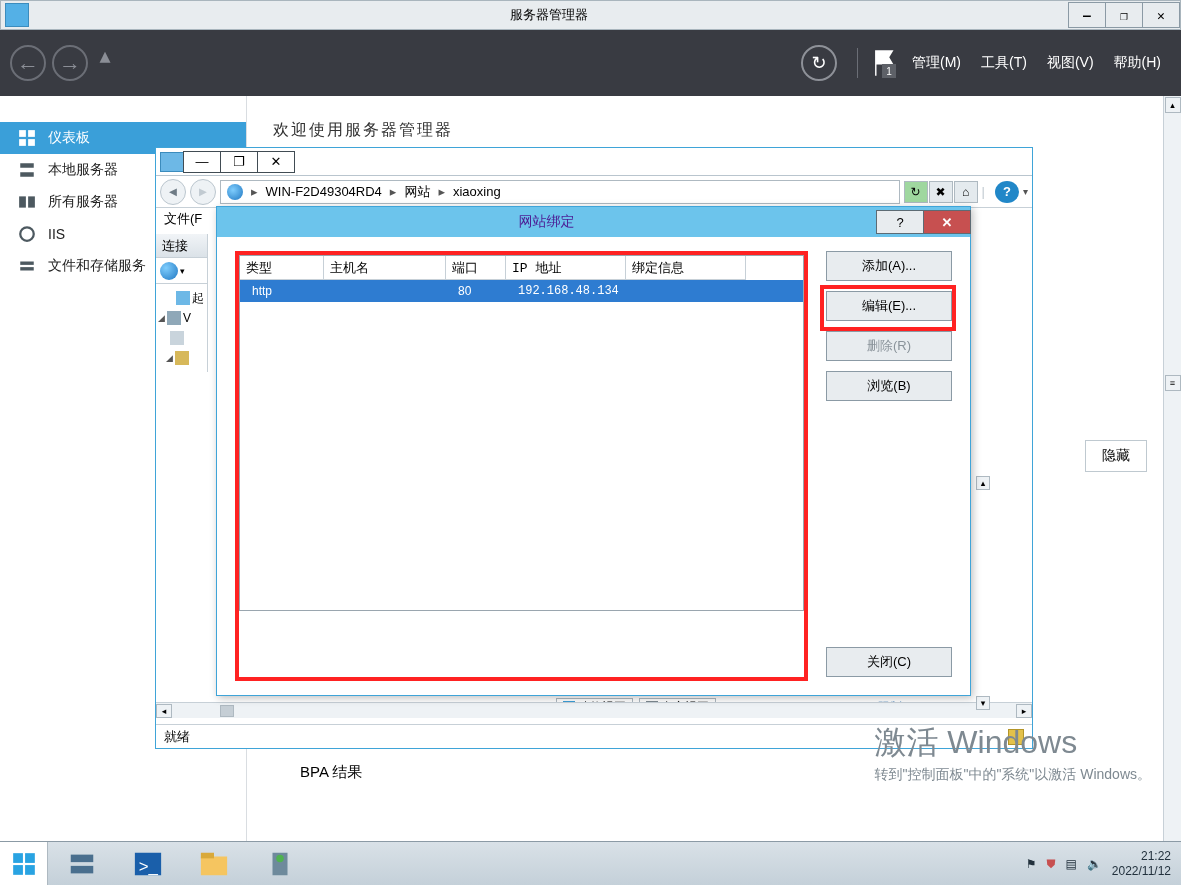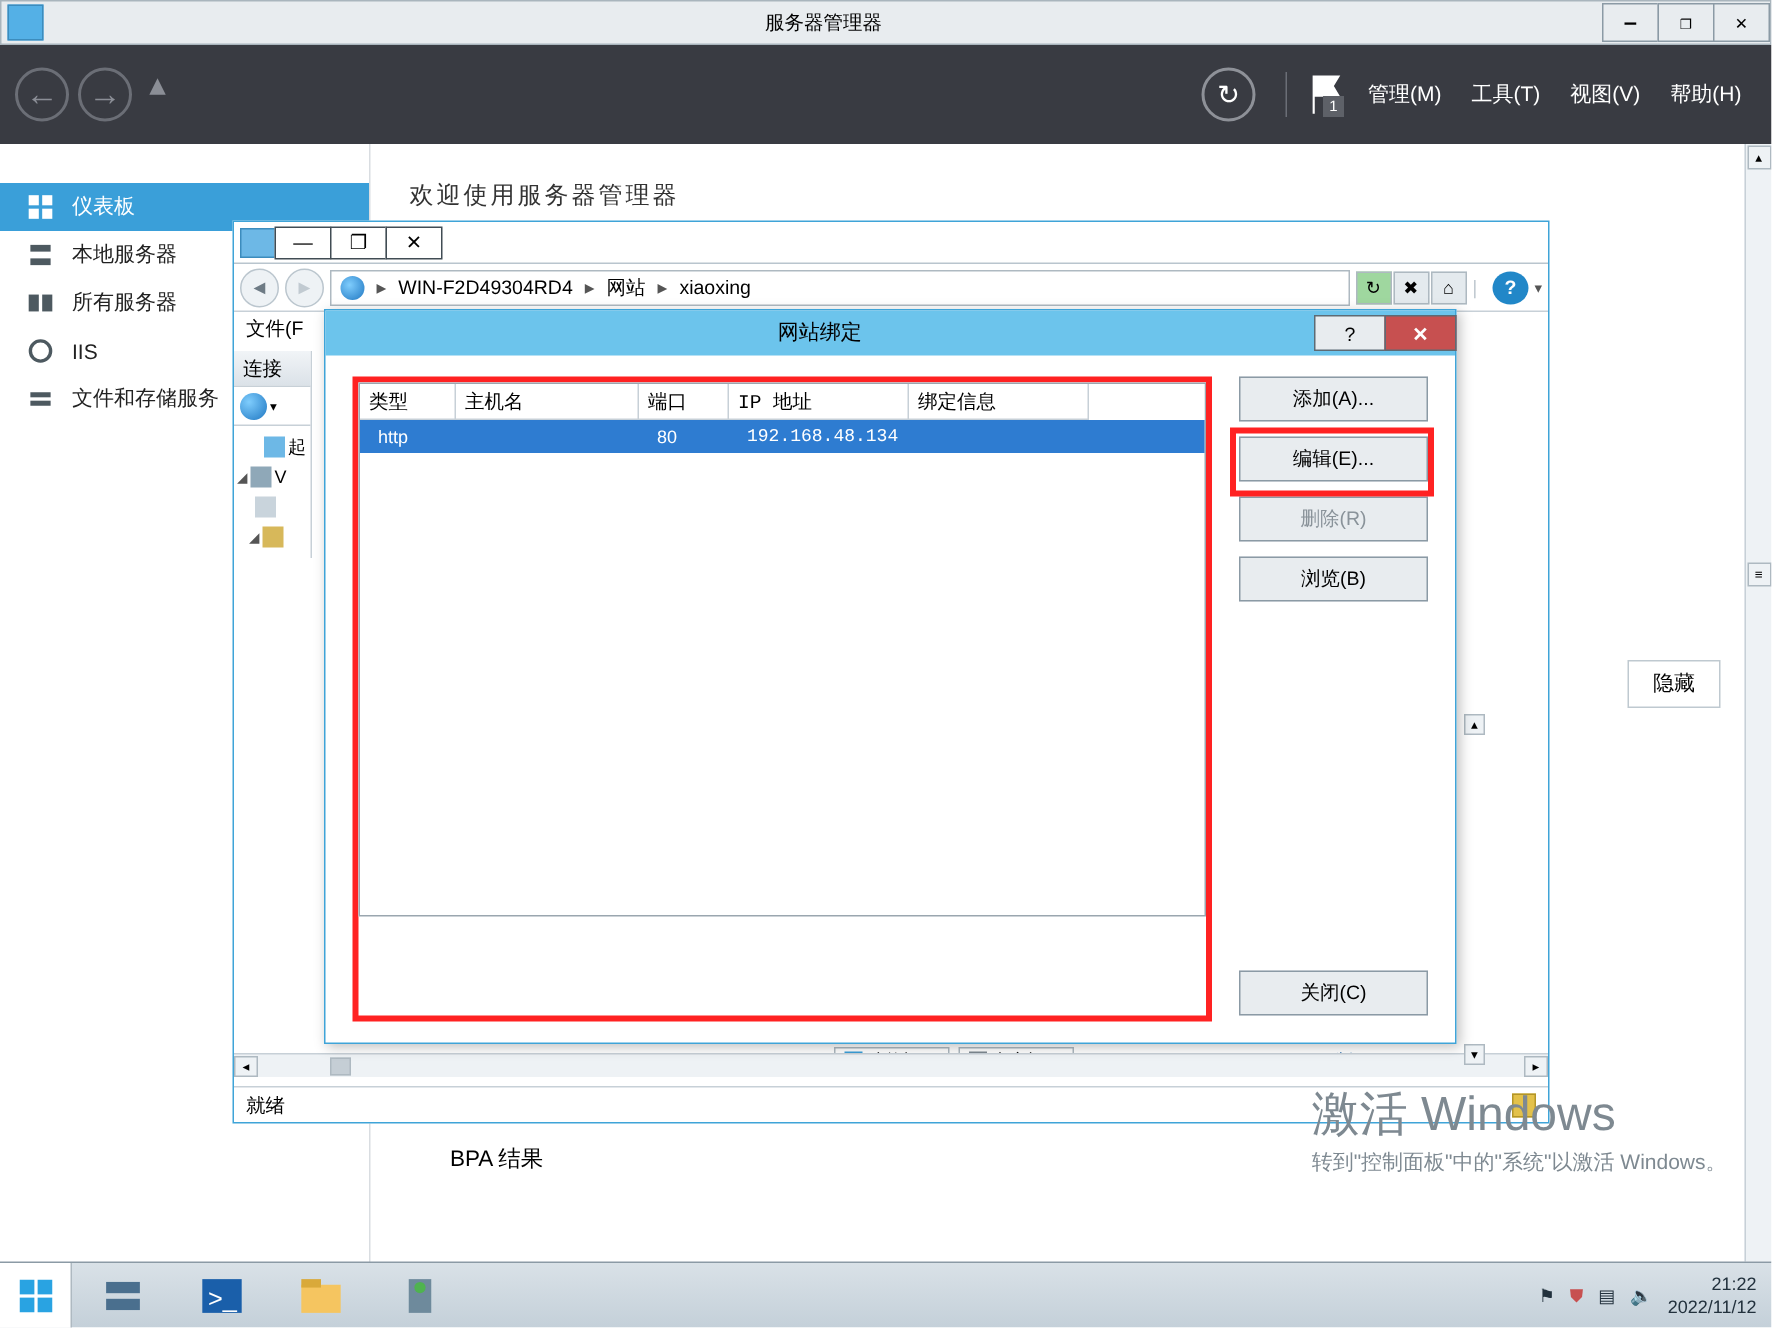--- a/index.html
+++ b/index.html
@@ -78,30 +78,30 @@
 
   .iis-viewtabs { position: absolute; left: 400px; bottom: 30px; height: 20px; display: flex; gap: 6px; font-size: 12px; }
   .iis-viewtabs div { border: 1px solid #aeb9c1; height: 18px; padding: 0 6px; display: flex; align-items: center; gap: 3px; background: #fff; }
   .iis-viewtabs .vtic { width: 12px; height: 12px; }
 
   .iis-limit { position: absolute; right: 120px; bottom: 32px; font-size: 12px; color: #1862a9; }
 
   
   .bind-dlg { position: absolute; left: 216px; top: 206px; width: 755px; height: 490px; background: #fff; border: 1px solid #3fa4d8; box-shadow: 2px 2px 8px rgba(0,0,0,0.25); z-index: 20; }
   .bind-title { height: 30px; background: #6cc4ec; display: flex; align-items: center; }
-  .bind-title span { flex: 1; text-align: center; font-size: 14px; color: #000000; }
+  .bind-title span { flex: 1; text-align: center; font-size: 14px; color: #4c1d95; }
   .bind-title .btn { width: 48px; height: 24px; border: 1px solid #5d6b74; display: flex; align-items: center; justify-content: center; background: #e8ecef; margin-right: -1px; }
   .bind-title .closebtn { background: #c75050; color: #fff; font-weight: bold; }
 
   .bind-body { display: flex; padding: 14px 18px; gap: 18px; height: calc(100% - 30px); position: relative; }
   .bind-table-wrap { flex: 1; border: 4px solid #f22; position: relative; }
   .bind-table { border: 1px solid #9aa6af; height: 356px; background: #fff; }
   .bind-head { display: flex; height: 24px; background: #fff; }
   .bind-head div { border-right: 1px solid #c7d0d7; border-bottom: 1px solid #c7d0d7; padding-left: 6px; display: flex; align-items: center; font-size: 13px; }
-  .bind-head .c1, .bind-row .c1 { width: 64px; }
+  .bind-head .c1, .bind-row .c1 { width: 84px; }
   .bind-head .c2, .bind-row .c2 { width: 122px; }
   .bind-head .c3, .bind-row .c3 { width: 60px; }
   .bind-head .c4, .bind-row .c4 { width: 120px; font-family: Liberation Mono, monospace; }
   .bind-head .c5, .bind-row .c5 { width: 120px; }
   .bind-row { display: flex; height: 22px; background: #2e7cd1; color: #fff; }
   .bind-row div { padding-left: 12px; display: flex; align-items: center; font-size: 12px; }
 
   .bind-btns { width: 126px; display: flex; flex-direction: column; gap: 10px; position: relative; }
   .bind-btns button { height: 30px; background: #e8ecef; border: 1px solid #8b9aa5; font-size: 13px; cursor: pointer; }
   .bind-btns button:disabled { color: #8a939a; }

